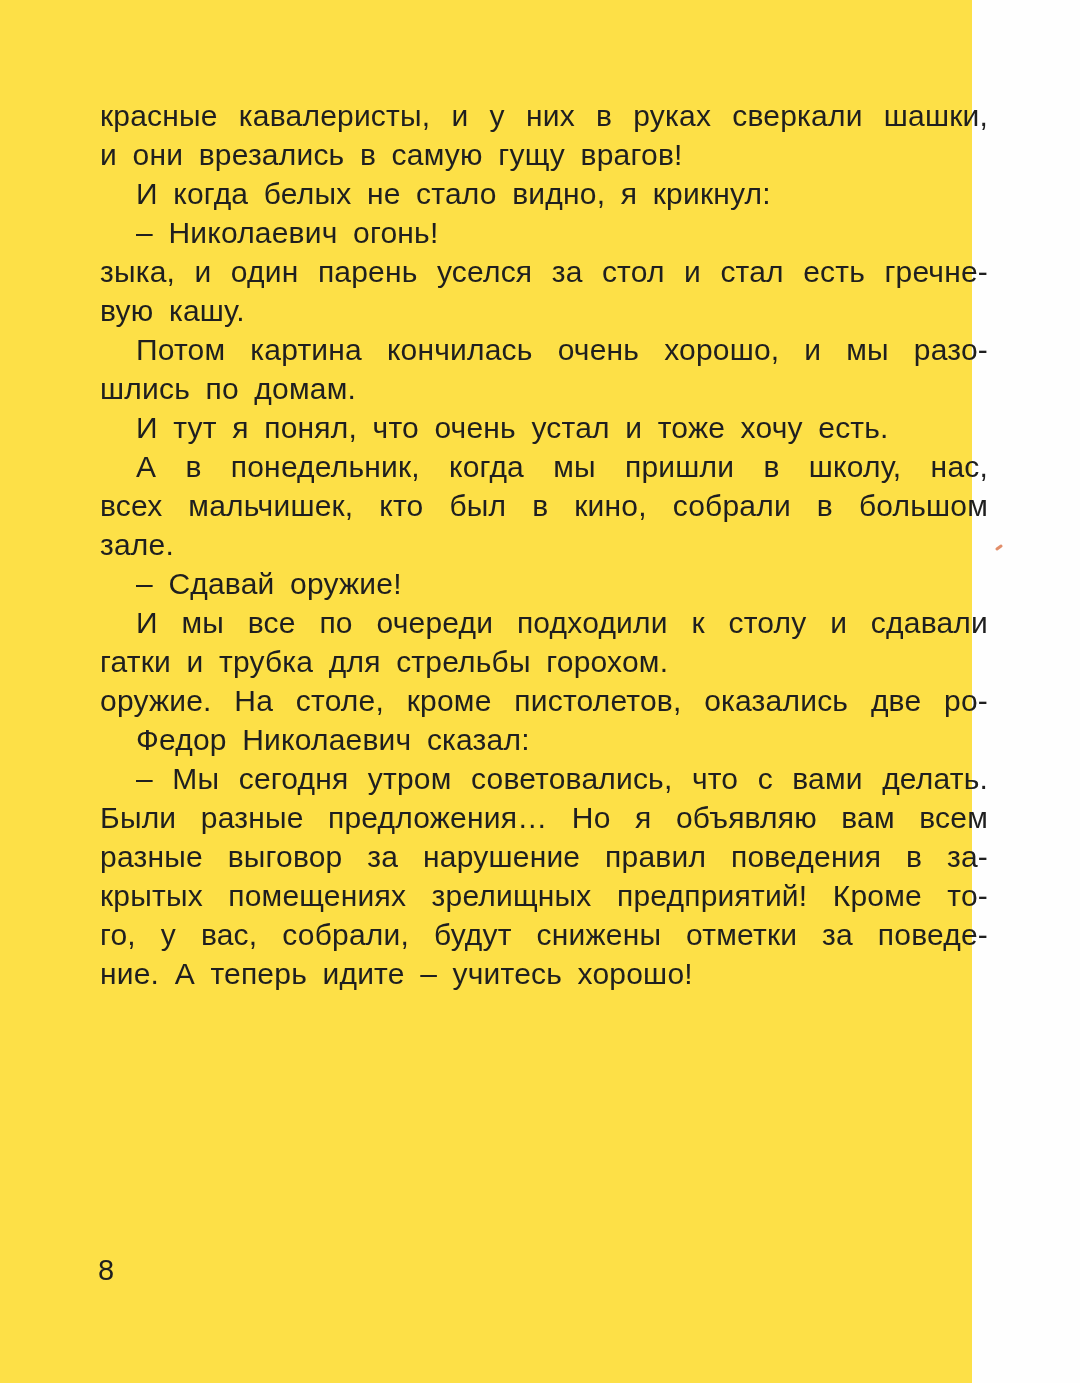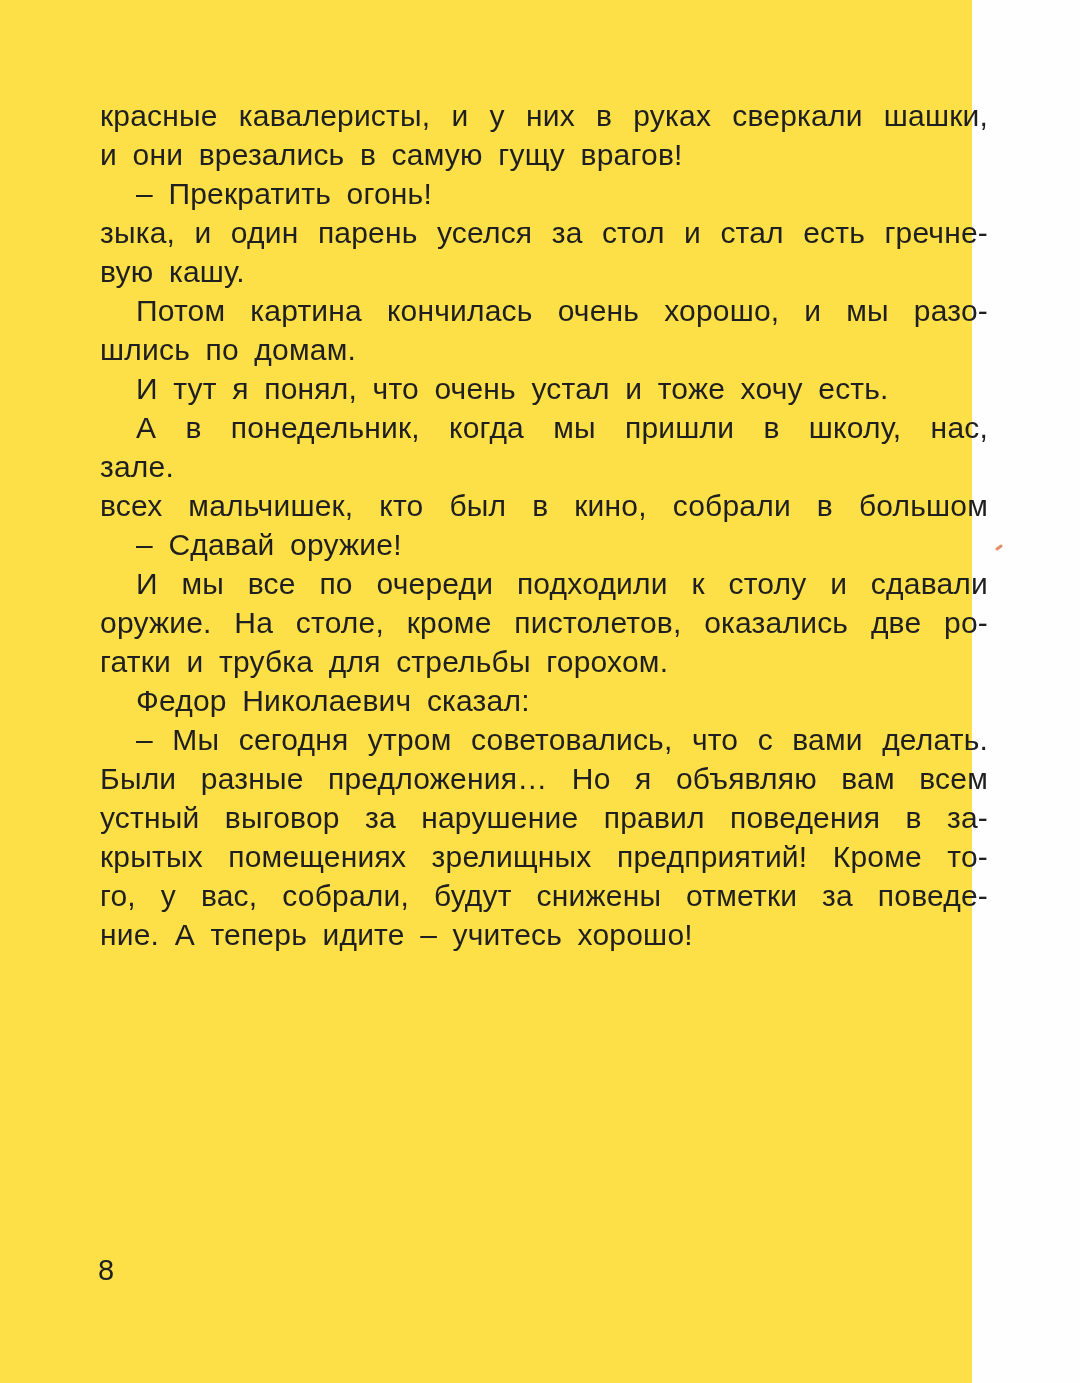--- a/index.html
+++ b/index.html
@@ -66,64 +66,67 @@
 <div class="page">
 
   <div class="text-block">
 
     <div>
       <div class="line">красные кавалеристы, и у них в руках сверкали шашки,</div>
       <div class="line last">и они врезались в самую гущу врагов!</div>
     </div>
 
 
+    <div>
+      <div class="line last indent">И когда белых не стало видно, я крикнул:</div>
+    </div>
 
     <div>
-      <div class="line last indent">– Прекратить огонь!</div>
+      <div class="line last indent">– Николаевич огонь!</div>
     </div>
 
     <div>
       <div class="line">зыка, и один парень уселся за стол и стал есть гречне-</div>
       <div class="line last">вую кашу.</div>
     </div>
 
     <div>
       <div class="line indent">Потом картина кончилась очень хорошо, и мы разо-</div>
       <div class="line last">шлись по домам.</div>
     </div>
 
     <div>
       <div class="line last indent">И тут я понял, что очень устал и тоже хочу есть.</div>
     </div>
 
     <div>
       <div class="line indent">А в понедельник, когда мы пришли в школу, нас,</div>
+      <div class="line">всех мальчишек, кто был в кино, собрали в большом</div>
       <div class="line last">зале.</div>
-      <div class="line">всех мальчишек, кто был в кино, собрали в большом</div>
     </div>
 
 
     <div>
       <div class="line last indent">– Сдавай оружие!</div>
     </div>
 
     <div>
       <div class="line indent">И мы все по очереди подходили к столу и сдавали</div>
+      <div class="line last">гатки и трубка для стрельбы горохом.</div>
       <div class="line">оружие. На столе, кроме пистолетов, оказались две ро-</div>
-      <div class="line last">гатки и трубка для стрельбы горохом.</div>
     </div>
 
     <div>
       <div class="line last indent">Федор Николаевич сказал:</div>
     </div>
 
     <div>
       <div class="line indent">– Мы сегодня утром советовались, что с вами делать.</div>
       <div class="line">Были разные предложения… Но я объявляю вам всем</div>
-      <div class="line">устный выговор за нарушение правил поведения в за-</div>
+      <div class="line">разные выговор за нарушение правил поведения в за-</div>
       <div class="line">крытых помещениях зрелищных предприятий! Кроме то-</div>
       <div class="line">го, у вас, собрали, будут снижены отметки за поведе-</div>
       <div class="line last">ние. А теперь идите – учитесь хорошо!</div>
     </div>
 
   </div>
 
   <div class="page-number">8</div>
 
   <div class="scan-artifact"></div>

